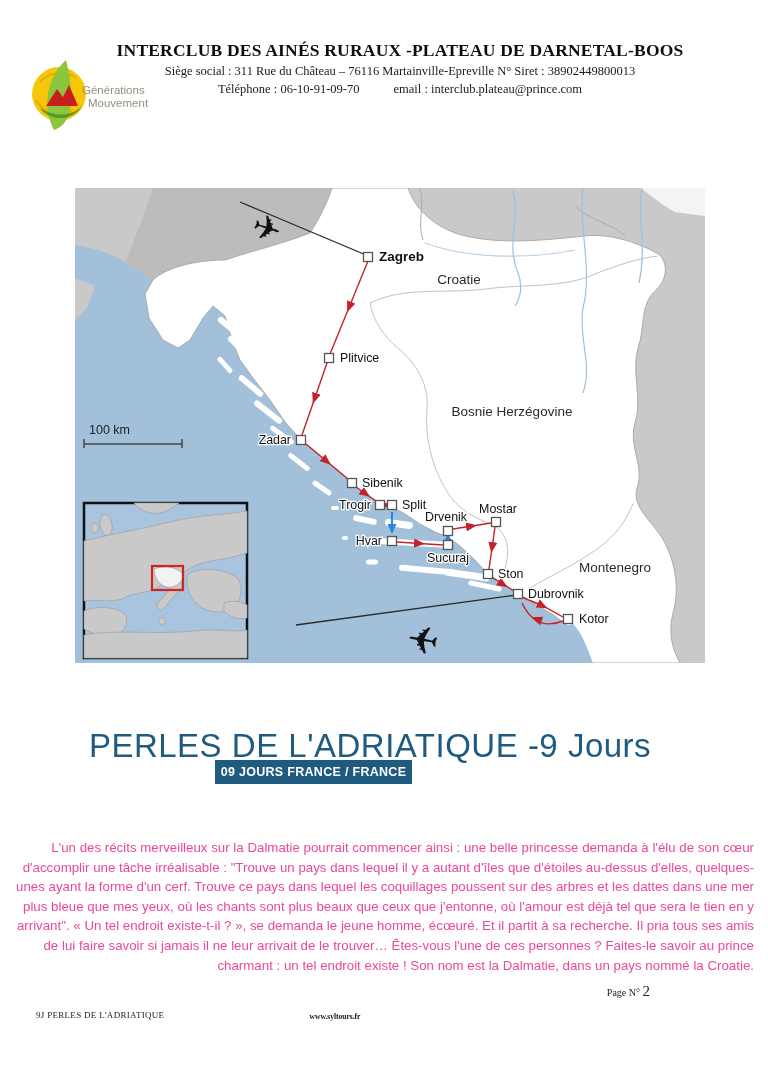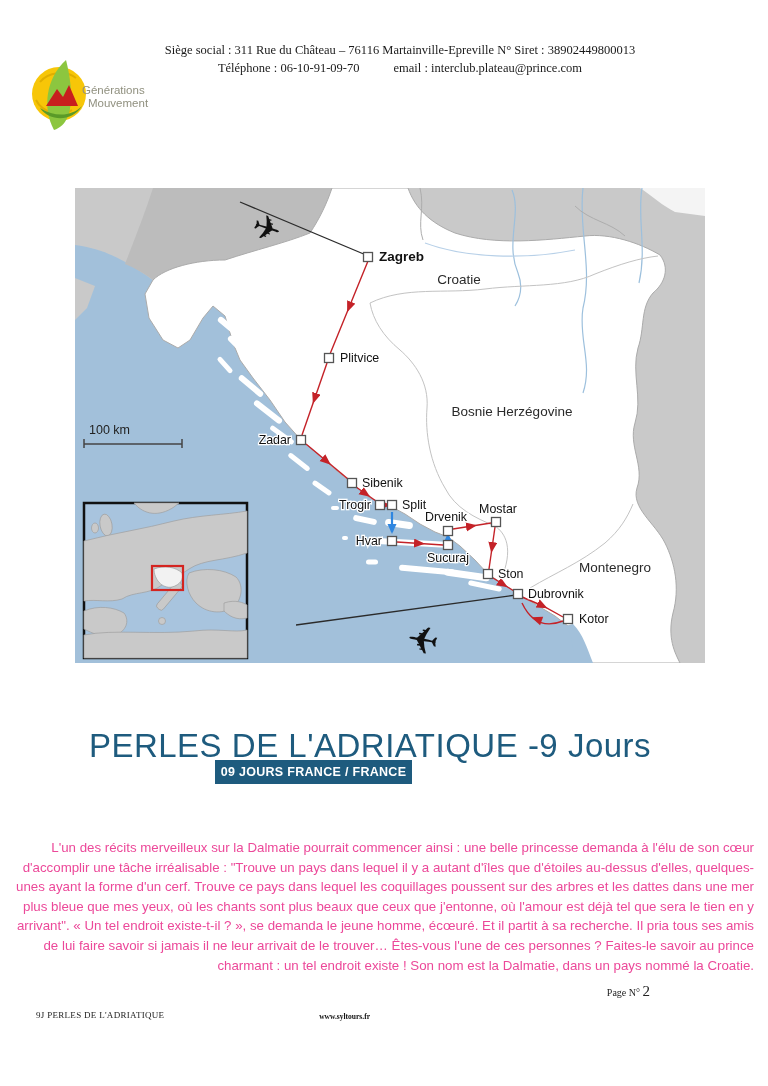--- a/index.html
+++ b/index.html
@@ -21,21 +21,21 @@
   
   #banner{position:absolute;left:215px;top:760px;width:197px;height:24px;background:#1E5B7E;
       color:#fff;font-size:12.5px;font-weight:bold;text-align:center;line-height:24px;letter-spacing:.3px;}
   
   #body-text{position:absolute;left:14px;top:838px;width:740px;text-align:right;
       font-size:13.3px;line-height:19.6px;color:#ec4899;}
   
   #footer-left{position:absolute;left:36px;top:982px;font-family:"Liberation Serif",serif;font-size:9px;color:#222;letter-spacing:.3px;margin-top:28px;}
   #footer-page{position:absolute;right:118px;top:983px;font-family:"Liberation Serif",serif;font-size:10px;color:#222;}
   #footer-page .pgnum{font-size:15px;}
-  #footer-site{position:absolute;left:300px;top:1012px;width:70px;text-align:right;
+  #footer-site{position:absolute;left:300px;top:1012px;width:70px;text-align:center;
       font-family:"Liberation Serif",serif;font-weight:bold;font-size:7.5px;color:#111;}
 </style>
 </head>
 <body>
 
 <div id="page">
 
   <div id="logo">
     <svg width="130" height="80" viewBox="0 0 130 80">
       <circle cx="33" cy="38" r="27" fill="#F7C608"></circle>
@@ -43,20 +43,21 @@
       <path d="M10,44 C16,56 34,62 46,54" stroke="#E0AF00" stroke-width="2" fill="none"></path>
       <path d="M28,74 C16,52 20,22 40,4 C44,20 48,44 42,60 C39,68 34,72 28,74 Z" fill="#8CC63F"></path>
       <path d="M20,50 L31,33 L37,41 L43,29 L52,50 Z" fill="#C81E1E"></path>
       <path d="M14,52 C30,62 46,60 56,50 C46,66 24,66 14,52 Z" fill="#5A9A28"></path>
       <text x="56" y="38" font-size="11.5" fill="#90907f">Générations</text>
       <text x="62" y="51" font-size="11.5" fill="#90907f">Mouvement</text>
     </svg>
   </div>
 
   <div id="header">
+    <div id="org-title">INTERCLUB DES AINÉS RURAUX -PLATEAU DE DARNETAL-BOOS</div>
     <div class="hdr-line">Siège social : 311 Rue du Château – 76116 Martainville-Epreville N° Siret : 38902449800013</div>
     <div class="hdr-line"><span>Téléphone : 06-10-91-09-70</span><span class="hdr-gap"></span><span>email : interclub.plateau@prince.com</span></div>
   </div>
 
   <div id="map-wrap">
     <svg id="map-svg" width="630" height="475" viewBox="0 0 630 475">
       <defs>
         <marker id="arrR" markerUnits="userSpaceOnUse" markerWidth="14" markerHeight="12" refX="6" refY="4.5" orient="auto">
           <path d="M0,0 L11,4.5 L0,9 Z" fill="#C42228"></path>
         </marker>

